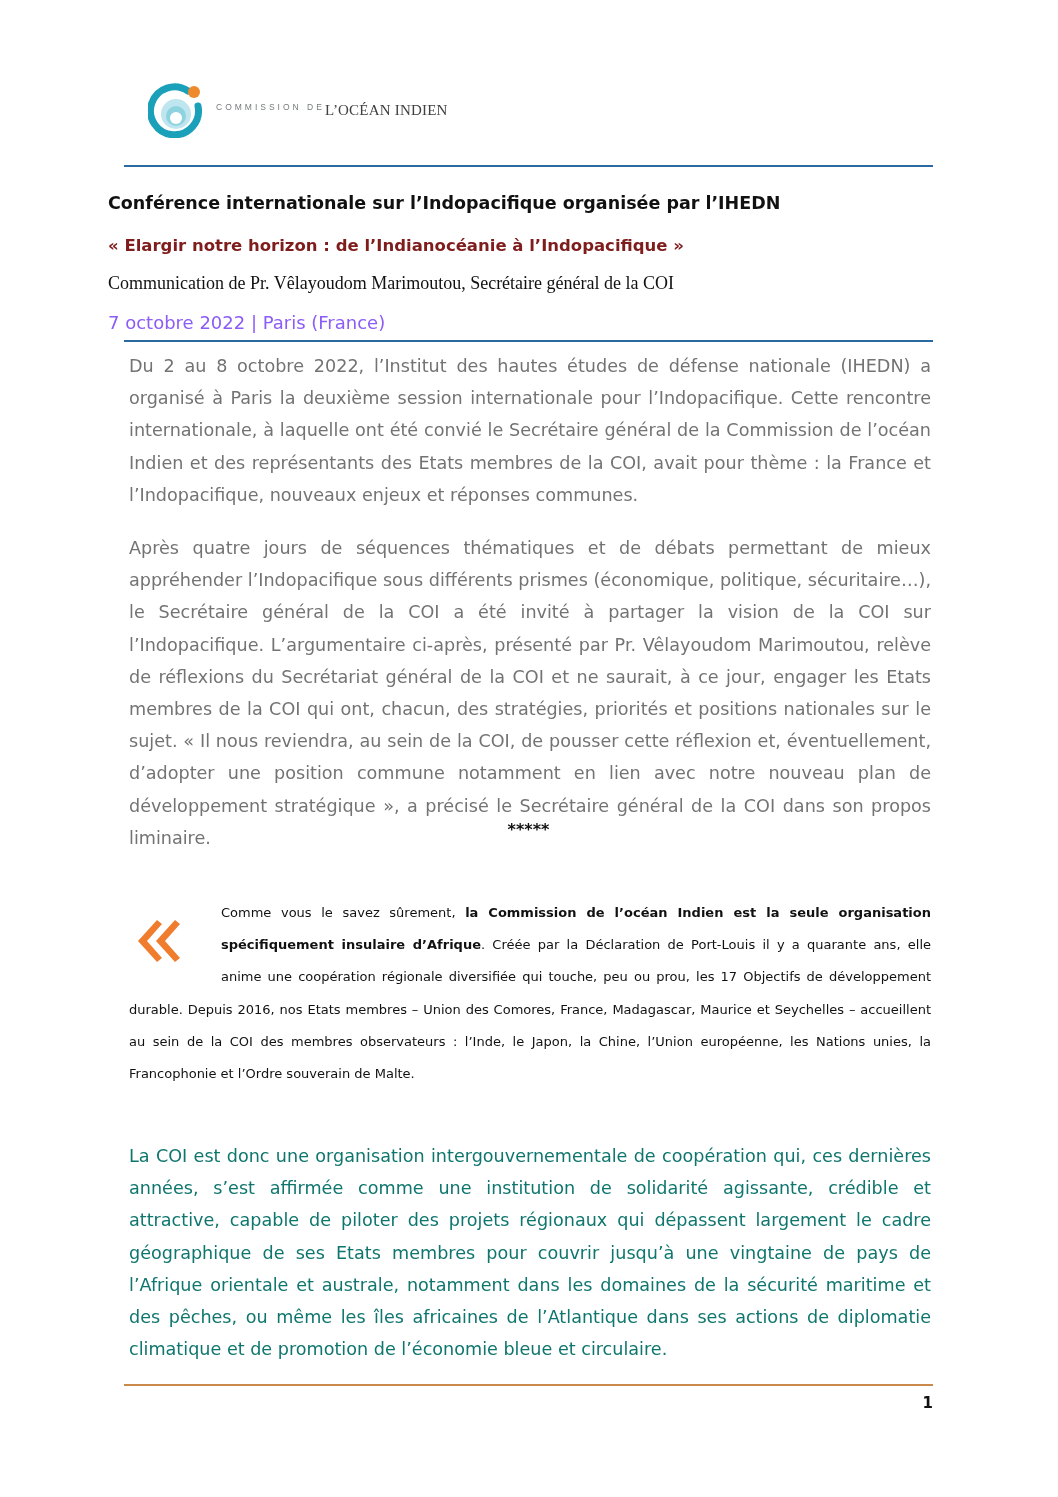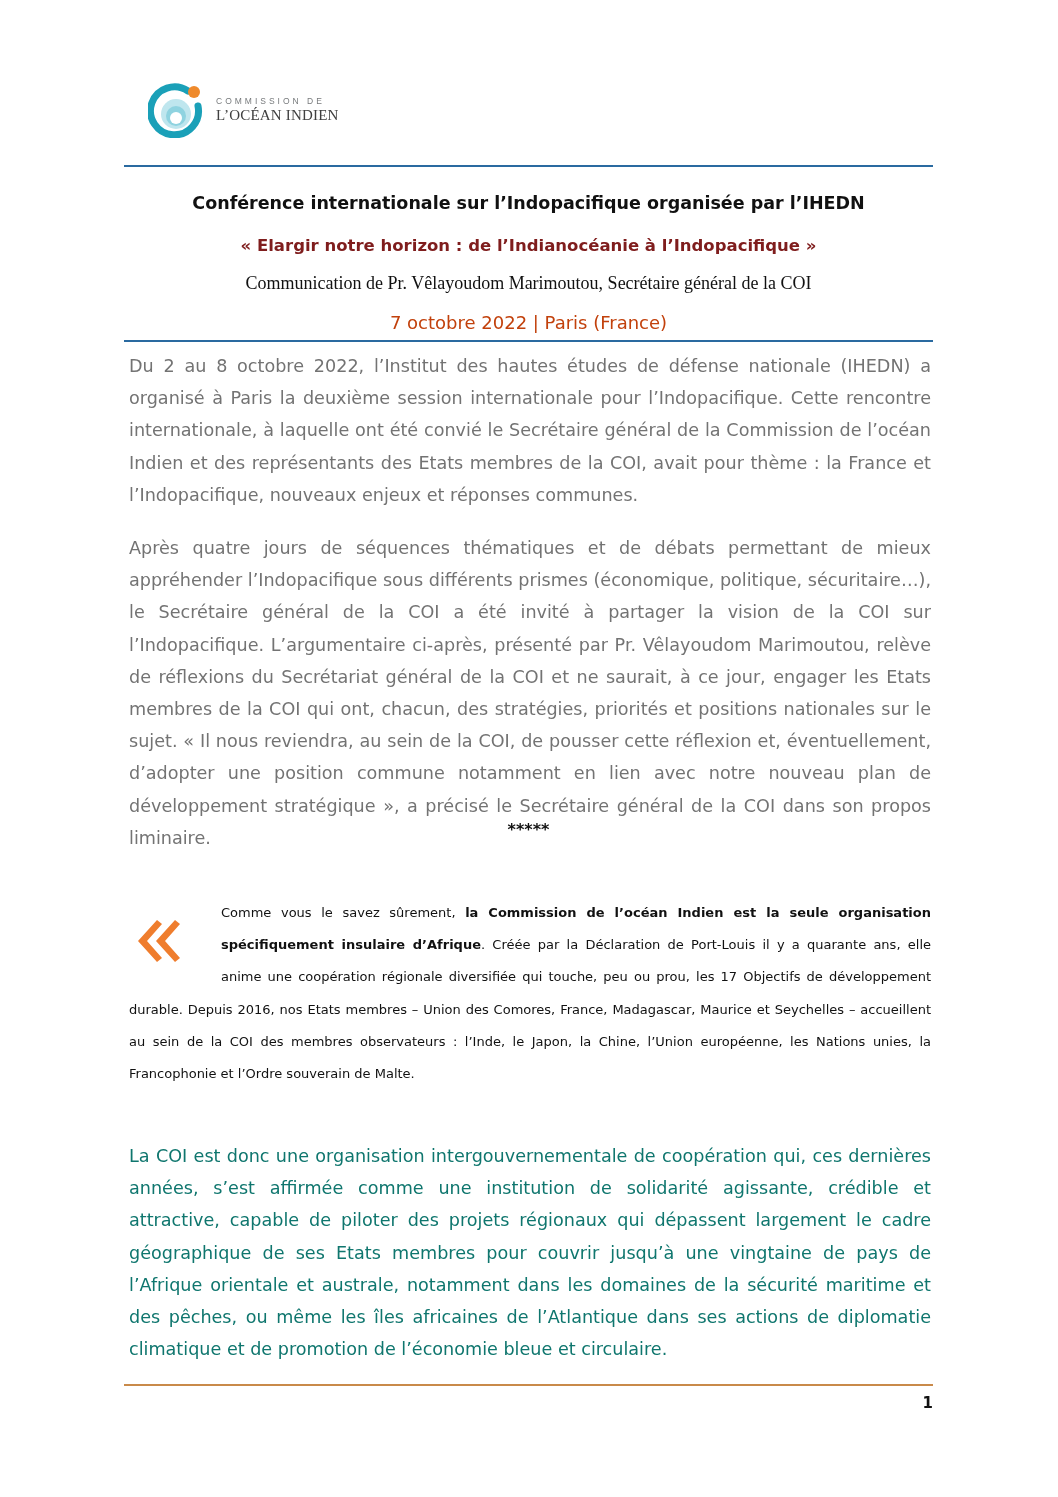--- a/index.html
+++ b/index.html
@@ -21,21 +21,21 @@
       left: 148px;
       top: 82px;
       height: 56px;
       display: flex;
       align-items: center;
     }
     .logo svg { display: block; }
     .logo-text {
       margin-left: 12px;
       display: flex;
-      flex-direction: column;
+      flex-direction: row;
       line-height: 1;
     }
     .logo-line1 {
       font-family: "Liberation Sans", sans-serif;
       font-size: 8.5px;
       letter-spacing: 3px;
       color: #777a7c;
       margin-bottom: 3px;
     }
     .logo-line2 {
@@ -53,23 +53,22 @@
     }
     .rule-orange {
       position: absolute;
       left: 124px;
       width: 809px;
       height: 2px;
       background: #c98a4a;
     }
     .center-line {
       position: absolute;
-      left: 124px;
+      left: 108px;
       width: 809px;
-      text-align: center;
       white-space: nowrap;
     }
     .title-main {
       top: 193px;
       font-size: 17.5px;
       font-weight: bold;
       color: #111;
     }
     .title-sub {
       top: 236px;
@@ -79,21 +78,21 @@
     }
     .title-comm {
       top: 273px;
       font-size: 18px;
       color: #111;
       font-family: Liberation Serif, serif;
     }
     .title-date {
       top: 312px;
       font-size: 18px;
-      color: #c2410c;
+      color: #8b5cf6;
     }
     .para {
       position: absolute;
       left: 129px;
       width: 802px;
       font-size: 17.6px;
       line-height: 32.2px;
       text-align: justify;
       margin: 0;
     }

